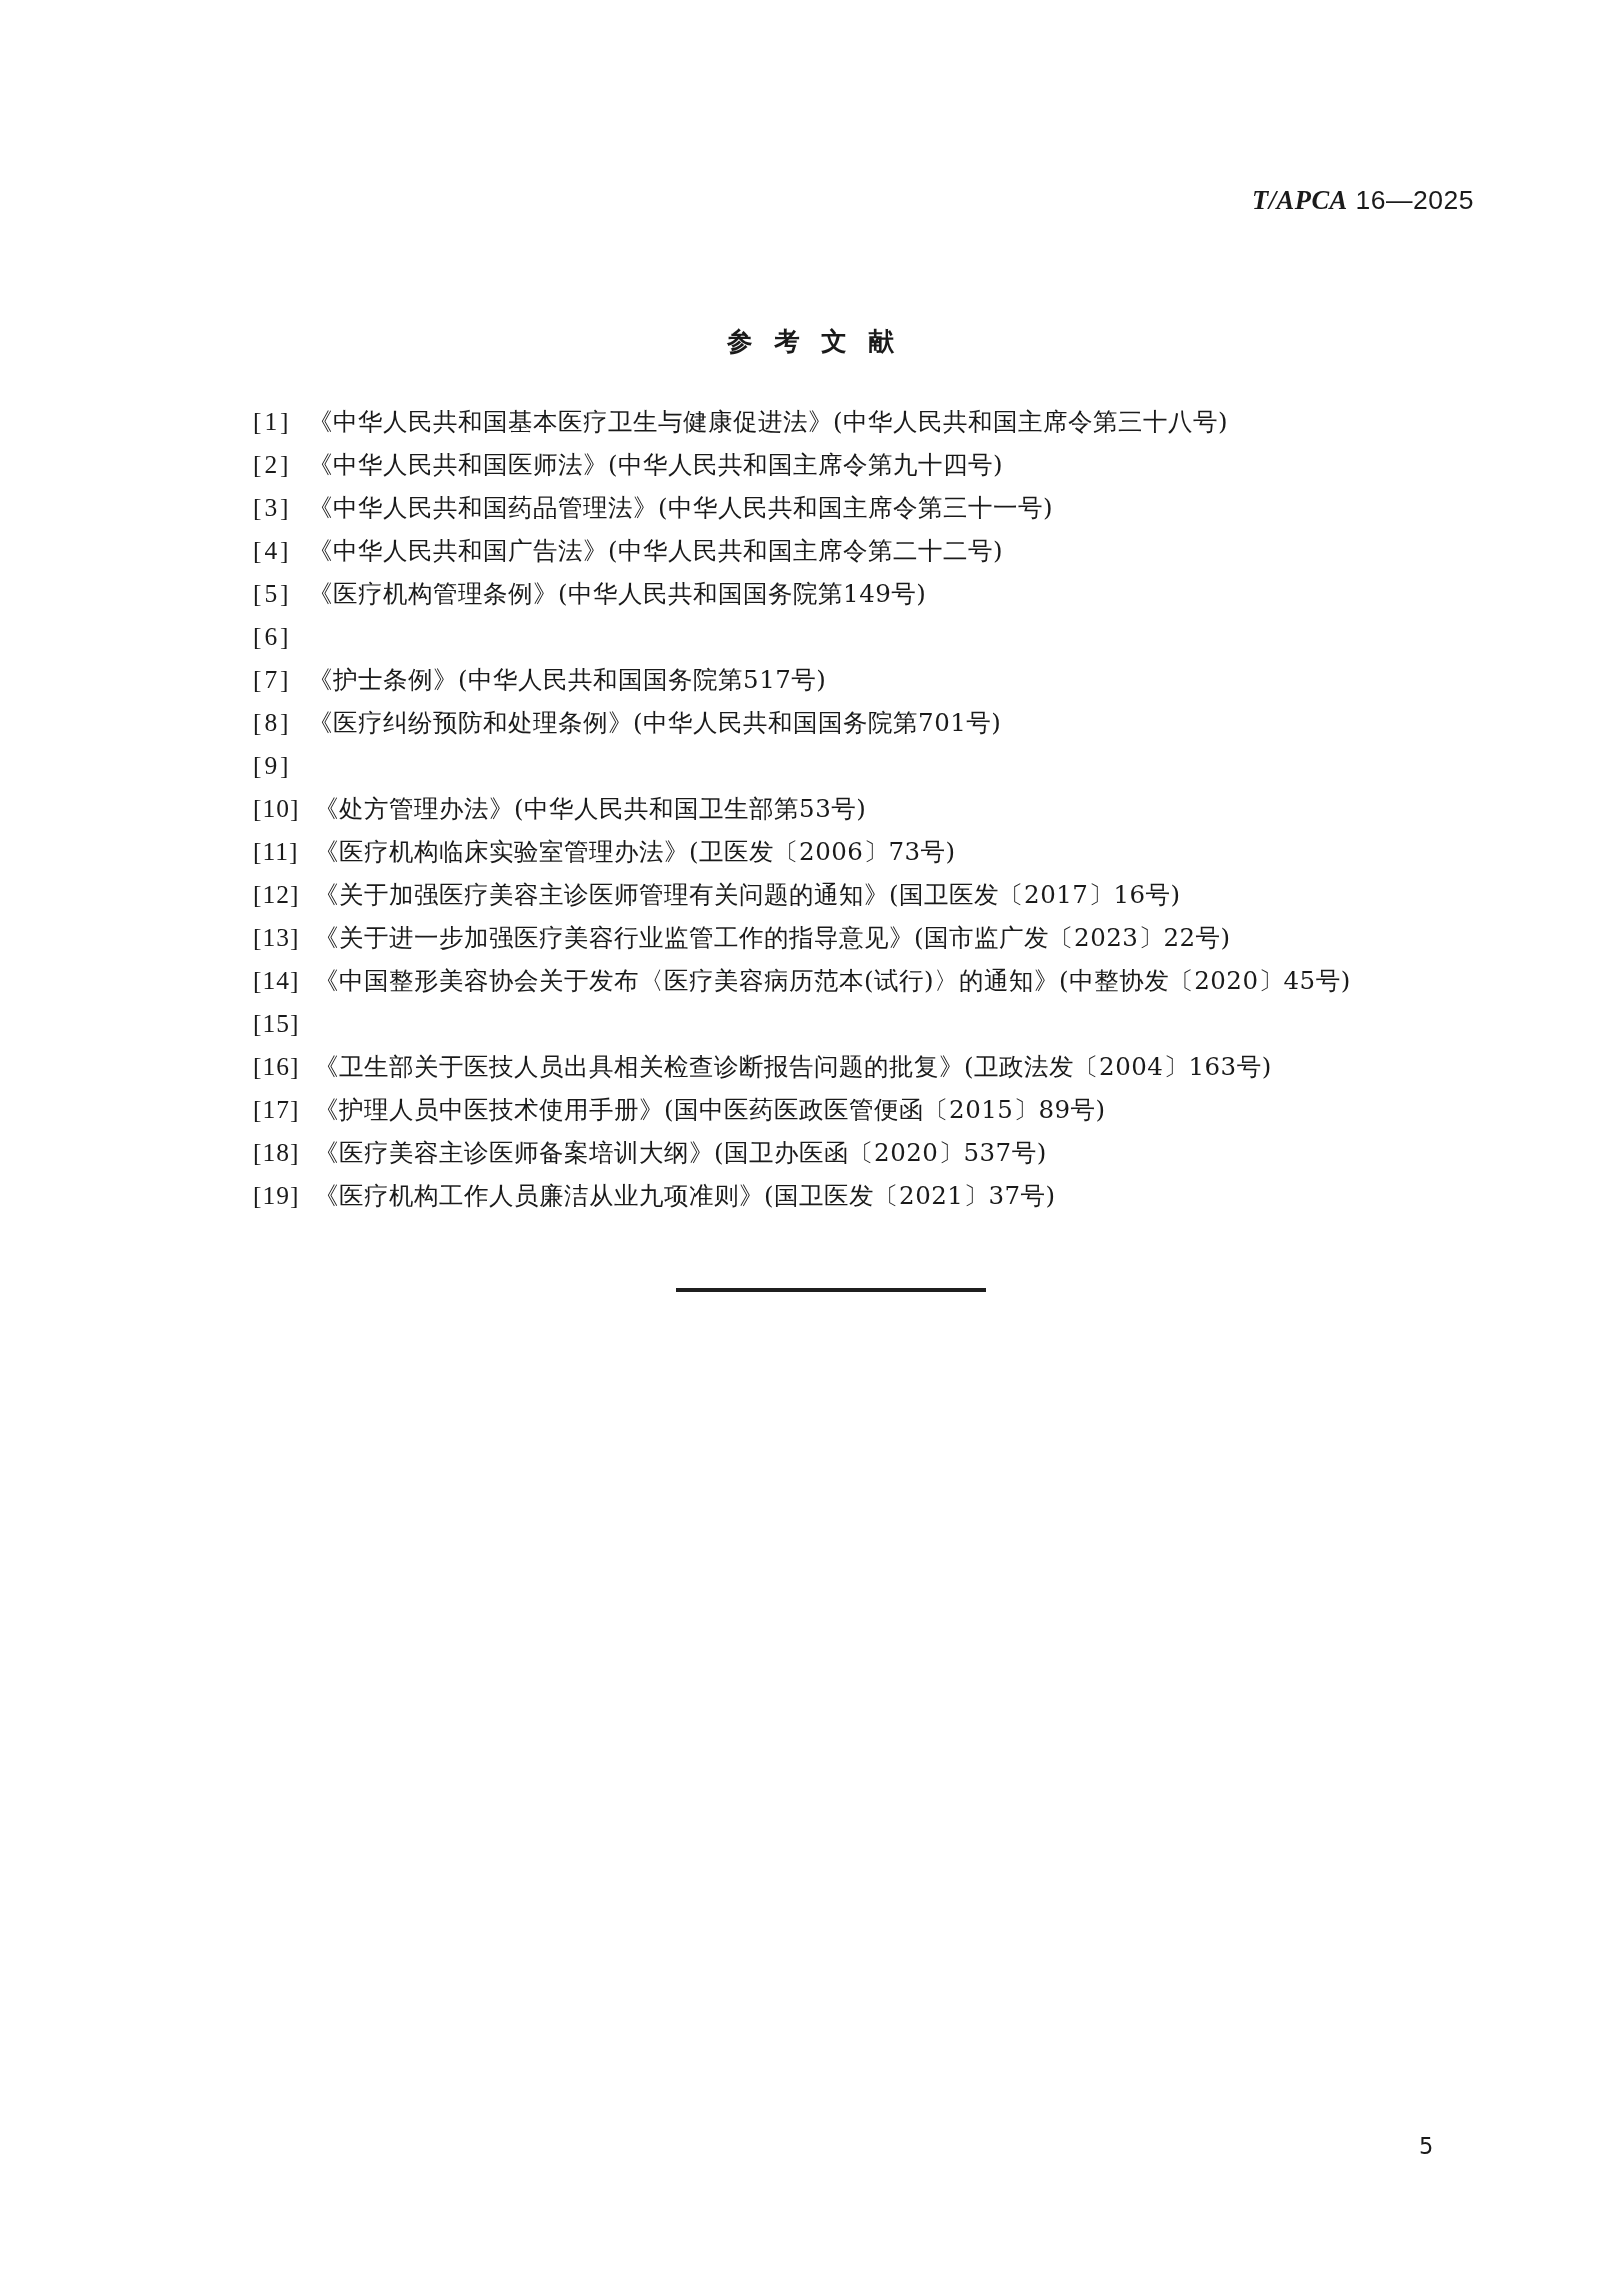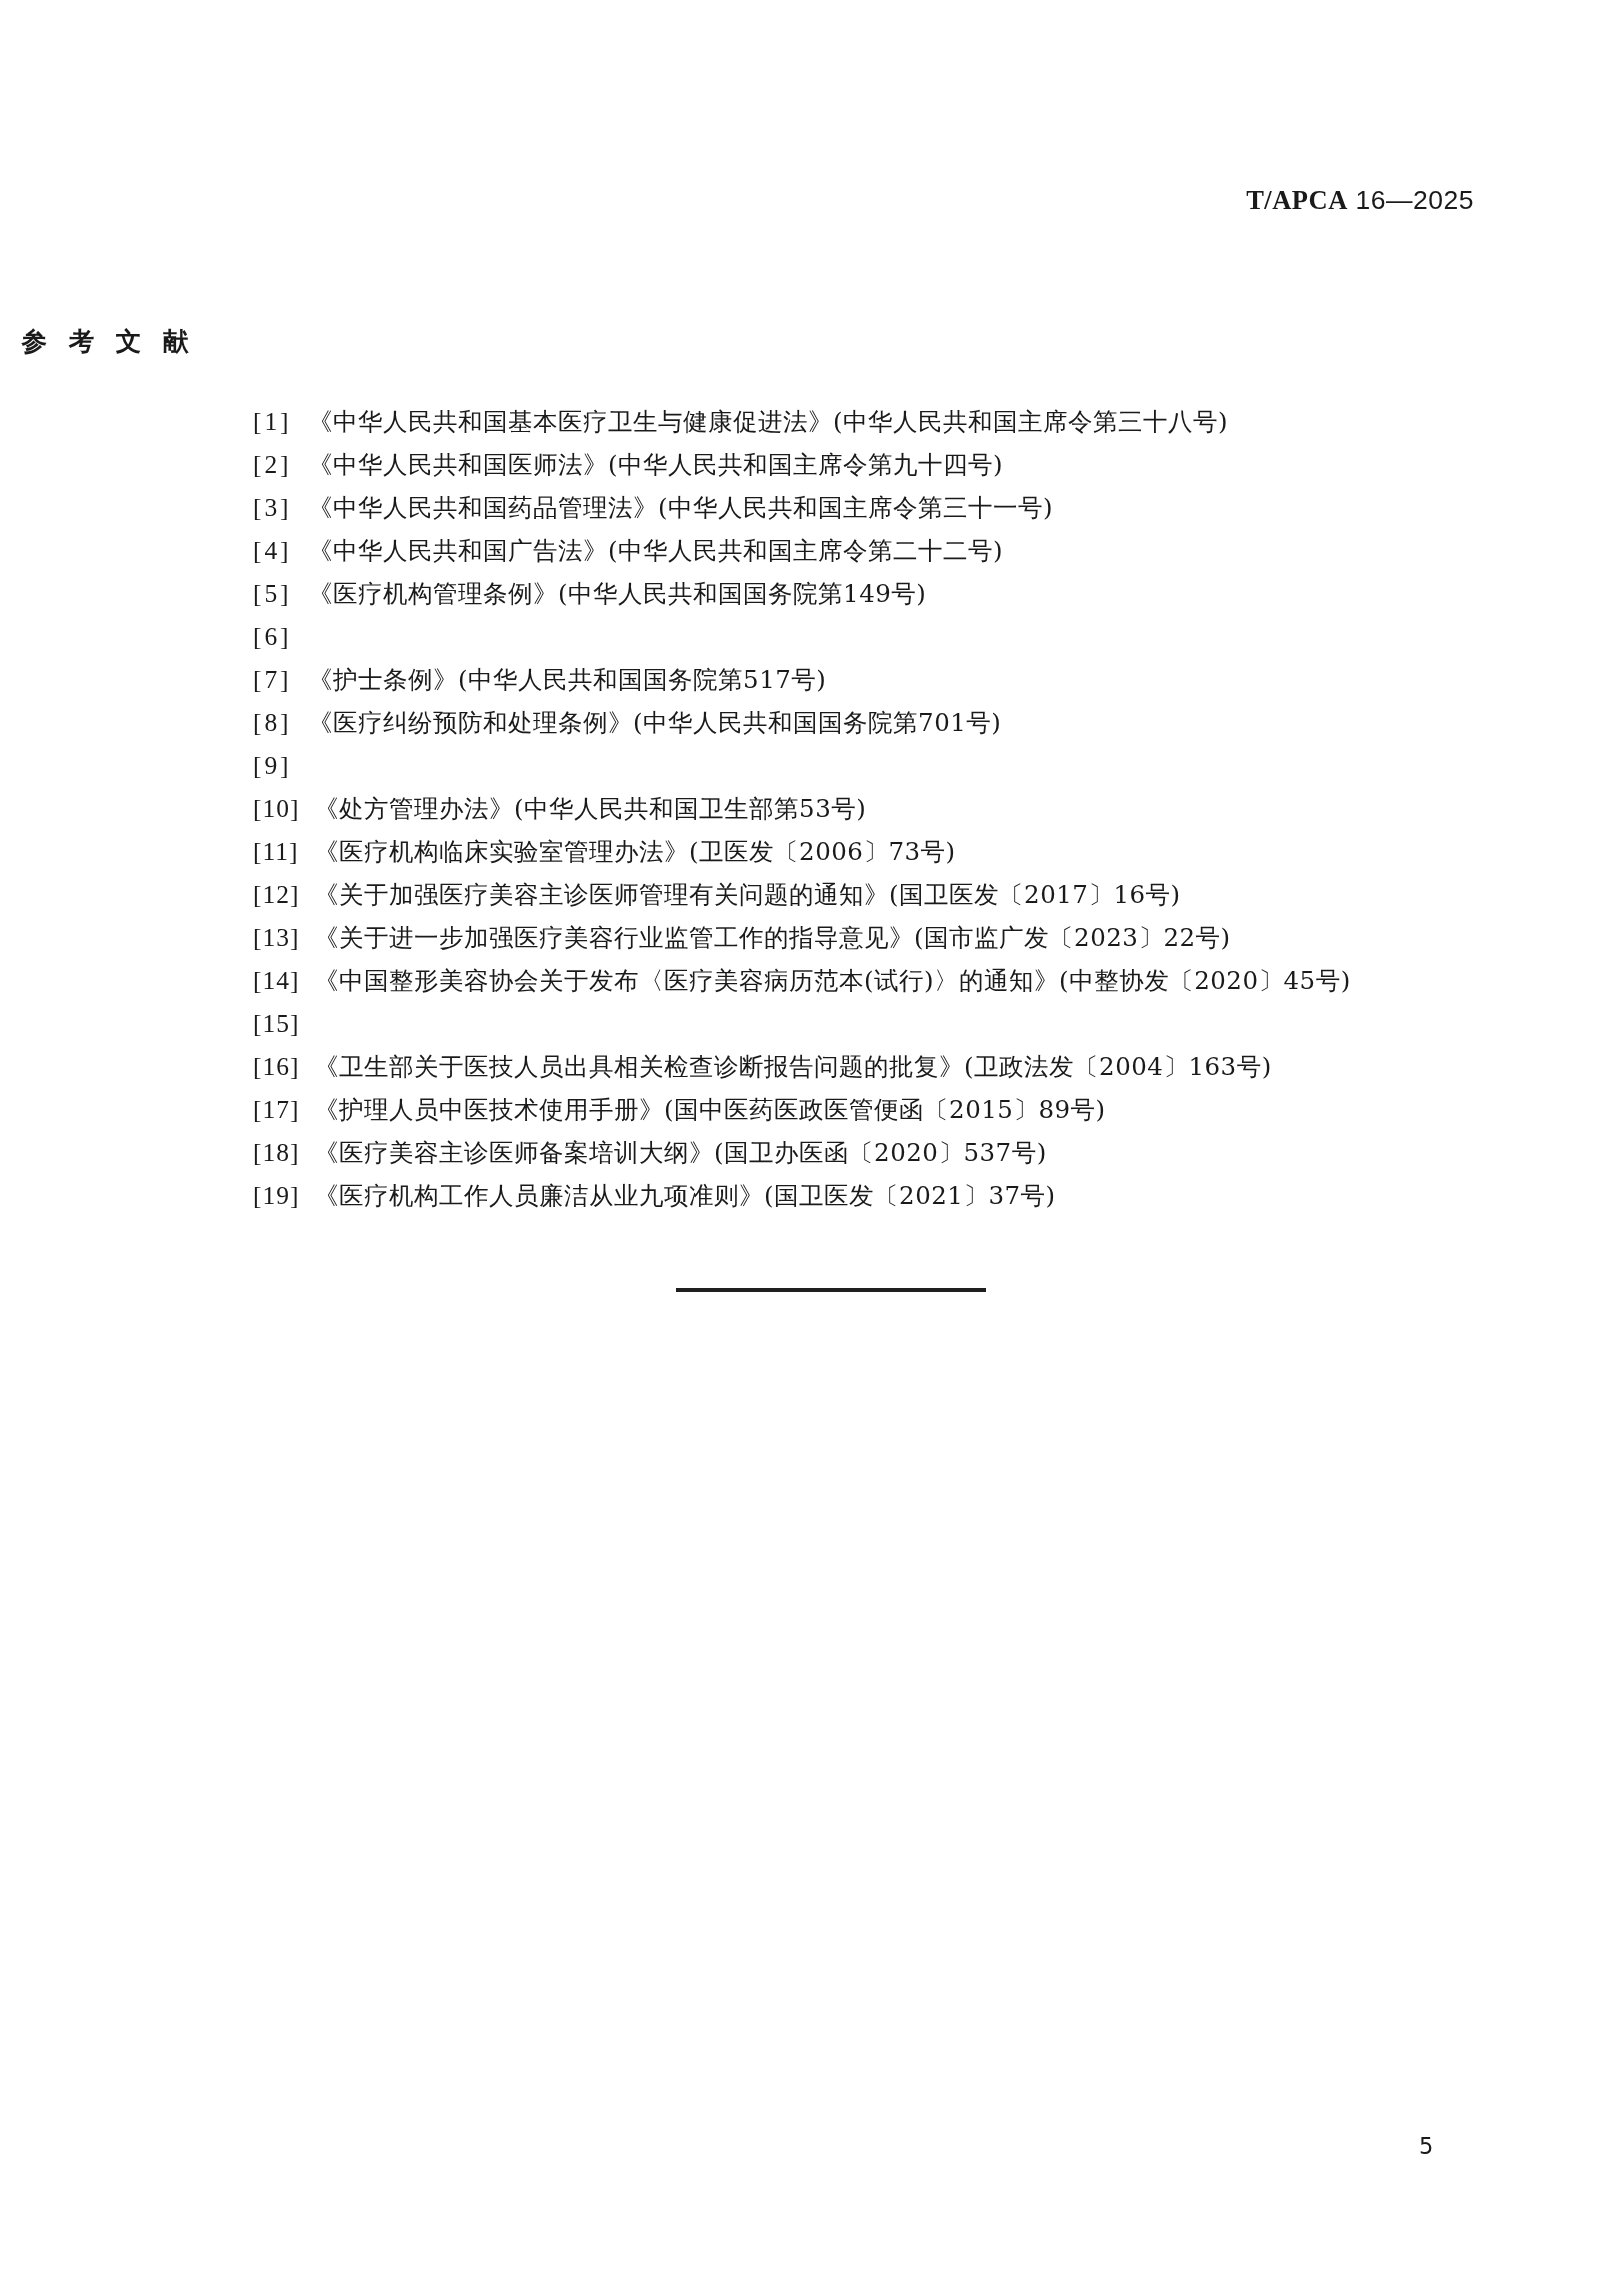--- a/index.html
+++ b/index.html
@@ -19,32 +19,33 @@
       position: absolute;
       top: 184px;
       right: 147px;
       font-size: 26.5px;
       letter-spacing: 0.5px;
       white-space: nowrap;
     }
     .doc-code .prefix {
       font-family: "Liberation Serif", "DejaVu Serif", serif;
       font-weight: bold;
+      font-style: italic;
     }
     .doc-code .num {
       font-family: Liberation Sans, sans-serif;
       font-weight: normal;
       margin-left: 7.8px;
     }
     .section-title {
       position: absolute;
       top: 324px;
       left: 0;
       width: 1621px;
-      text-align: left;
+      text-align: center;
       font-family: "DejaVu Sans", "Liberation Sans", sans-serif;
       font-weight: bold;
       font-size: 25.5px;
       letter-spacing: 21.6px;
       padding-left: 21.6px;
       box-sizing: border-box;
     }
     .ref-list {
       position: absolute;
       top: 400px;

